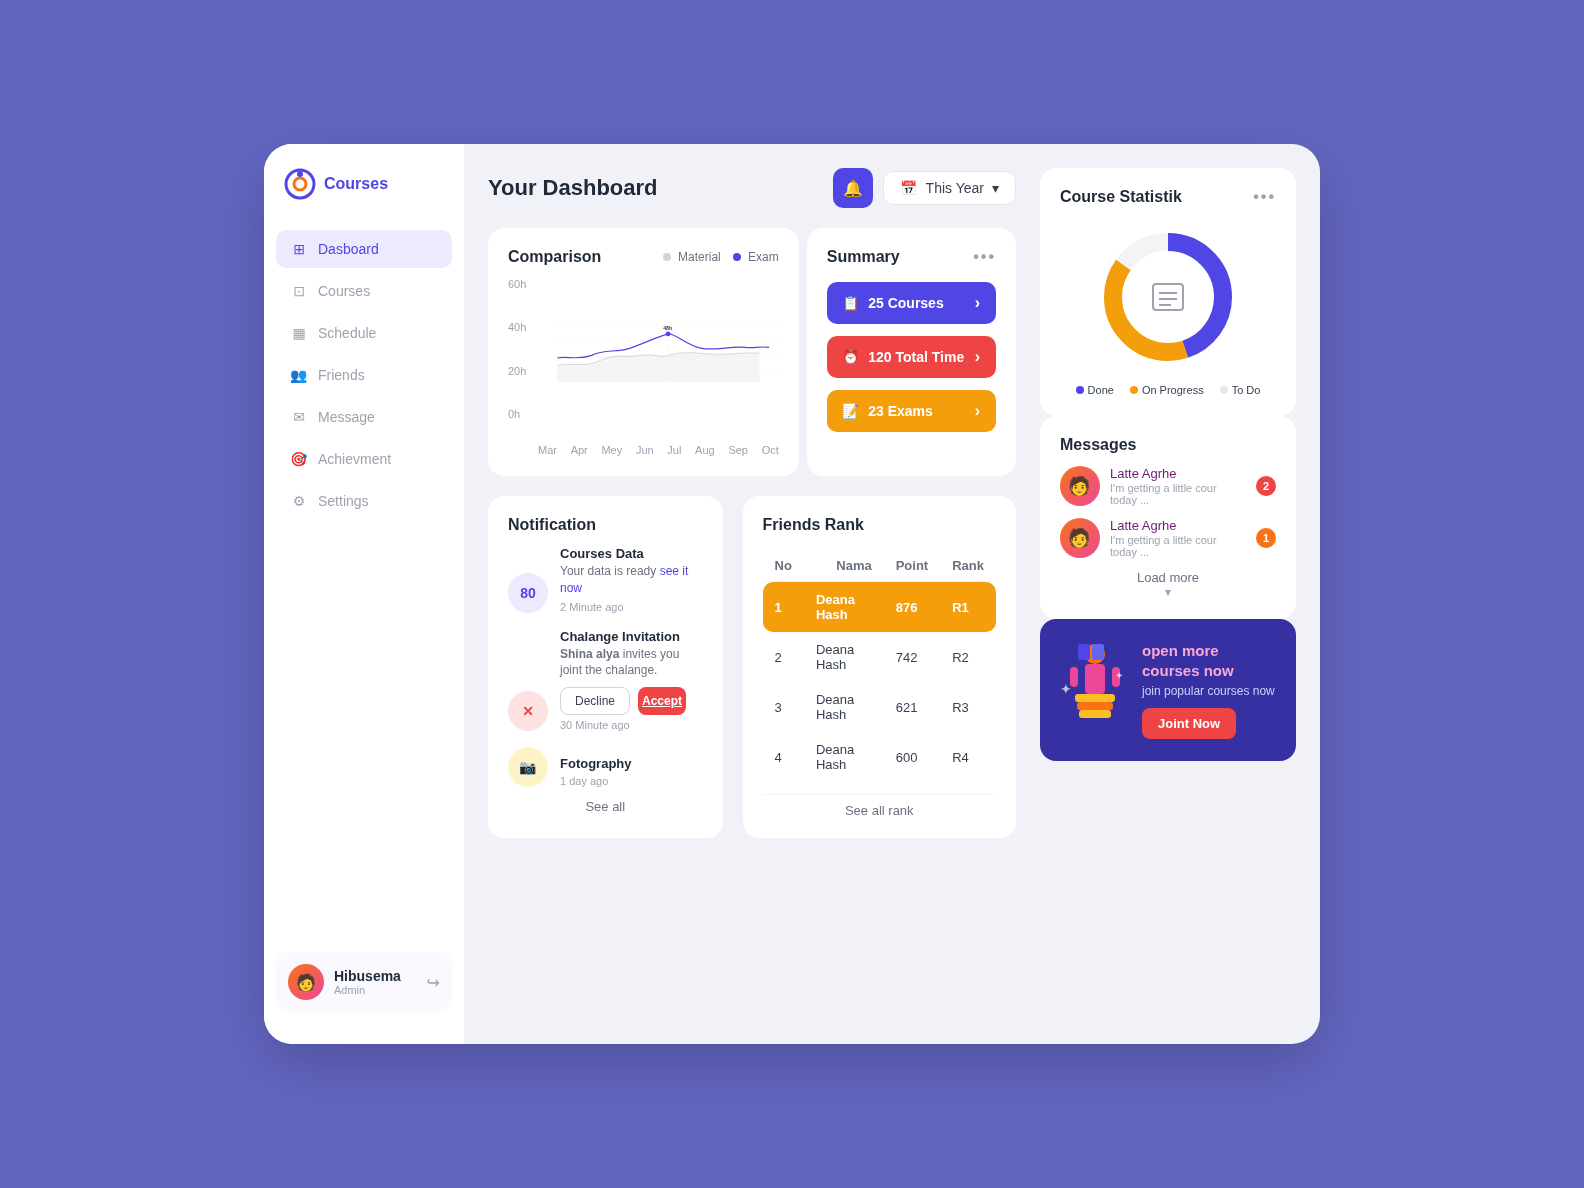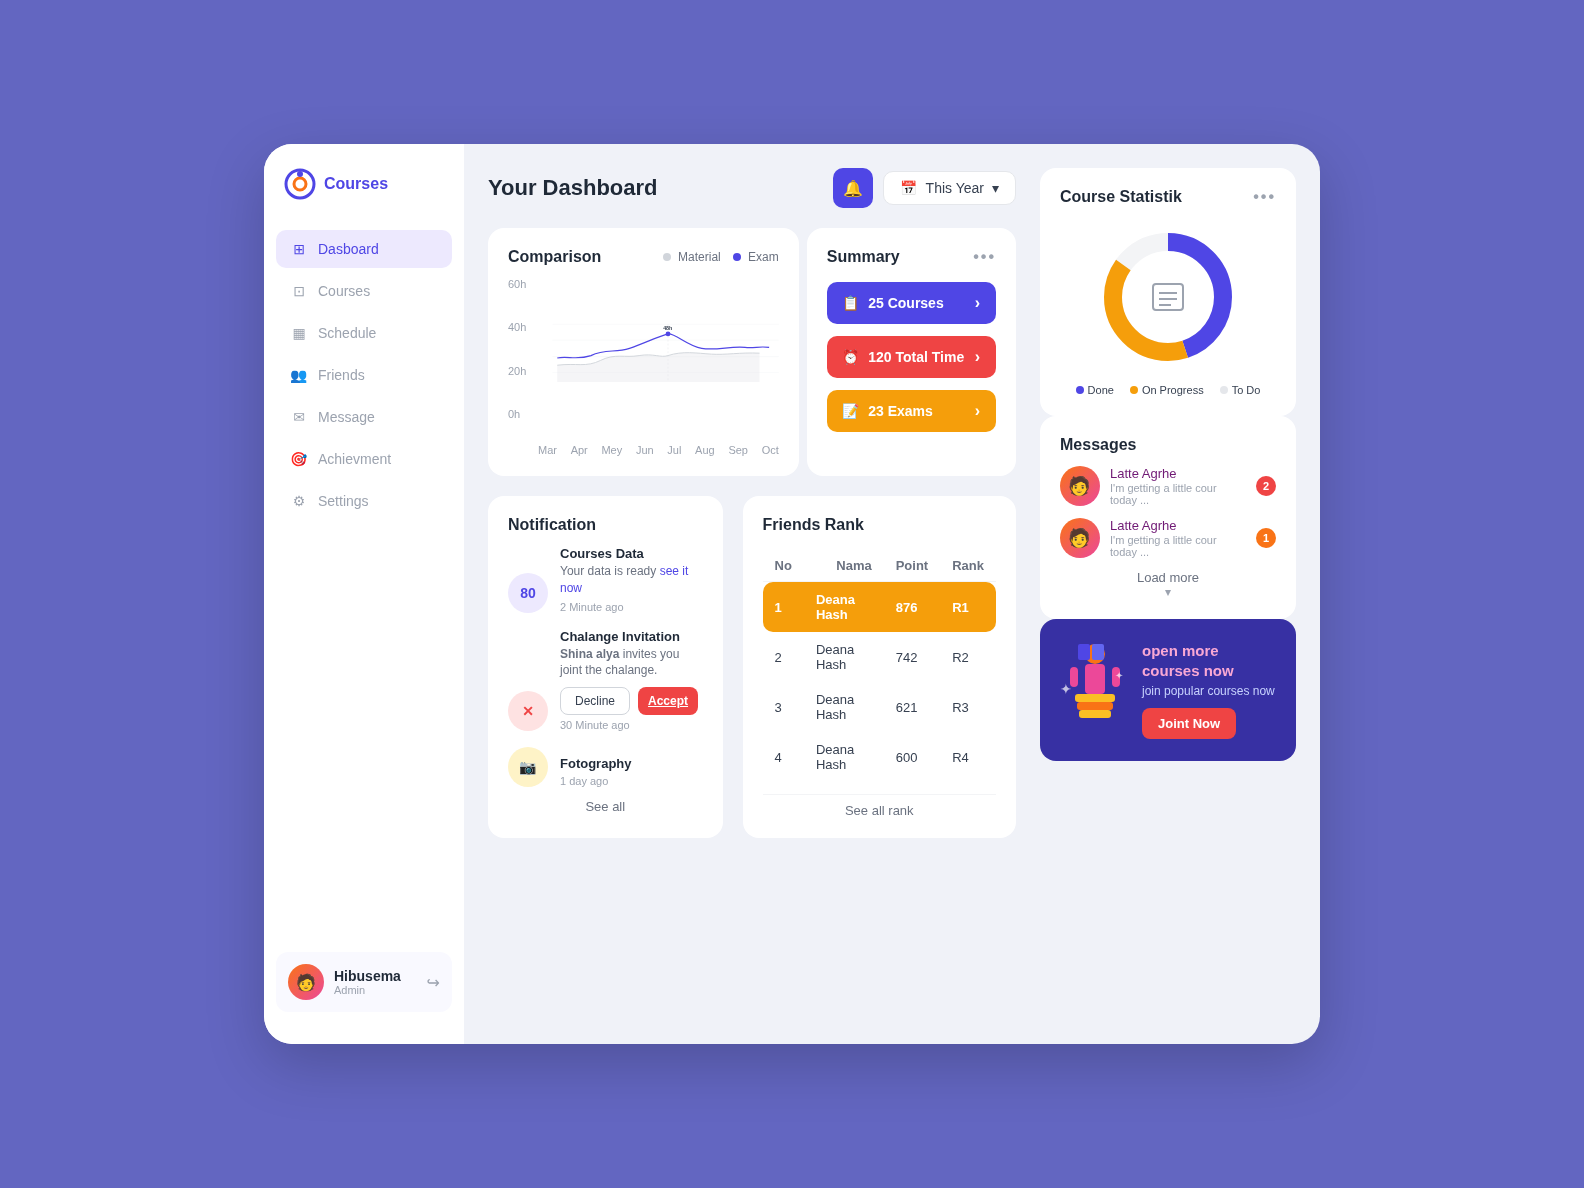--- a/index.html
+++ b/index.html
@@ -284,21 +284,21 @@
     .notif-title { font-size: 13px; font-weight: 700; color: #1f2937; }
     .notif-desc { font-size: 12px; color: #6b7280; margin-top: 2px; line-height: 1.4; }
     .notif-link { color: #4f46e5; font-weight: 400; cursor: pointer; }
     .notif-time { font-size: 11px; color: #9ca3af; margin-top: 4px; }
     .notif-actions { display: flex; gap: 8px; margin-top: 8px; }
     .btn-decline {
       padding: 6px 14px; border: 1px solid #d1d5db; border-radius: 8px;
       background: #fff; font-size: 12px; color: #374151; cursor: pointer;
     }
     .btn-accept {
-      padding: 6px 10px; border: none; border-radius: 8px;
+      padding: 6px 4px; border: none; border-radius: 8px;
       background: #ef4444; font-size: 12px; color: #fff; cursor: pointer; font-weight: 600; text-decoration: underline;
     }
     .see-all {
       text-align: center; font-size: 13px; color: #6b7280;
       margin-top: 12px; cursor: pointer;
     }
 
     
     .rank-card {
       background: #fff;

